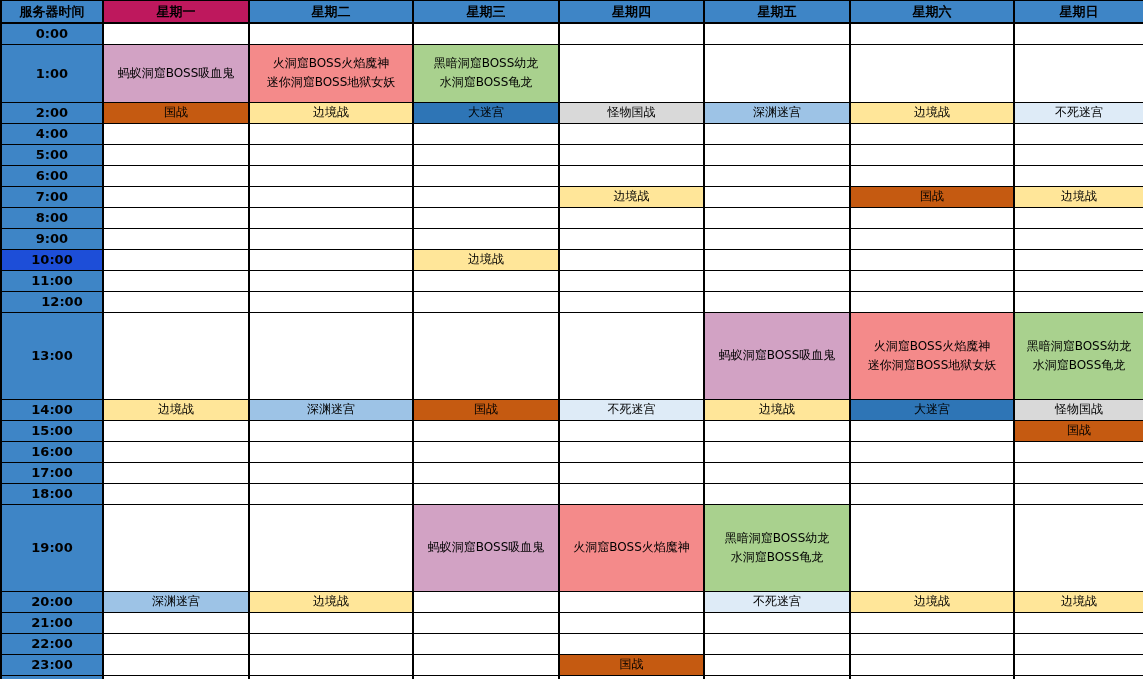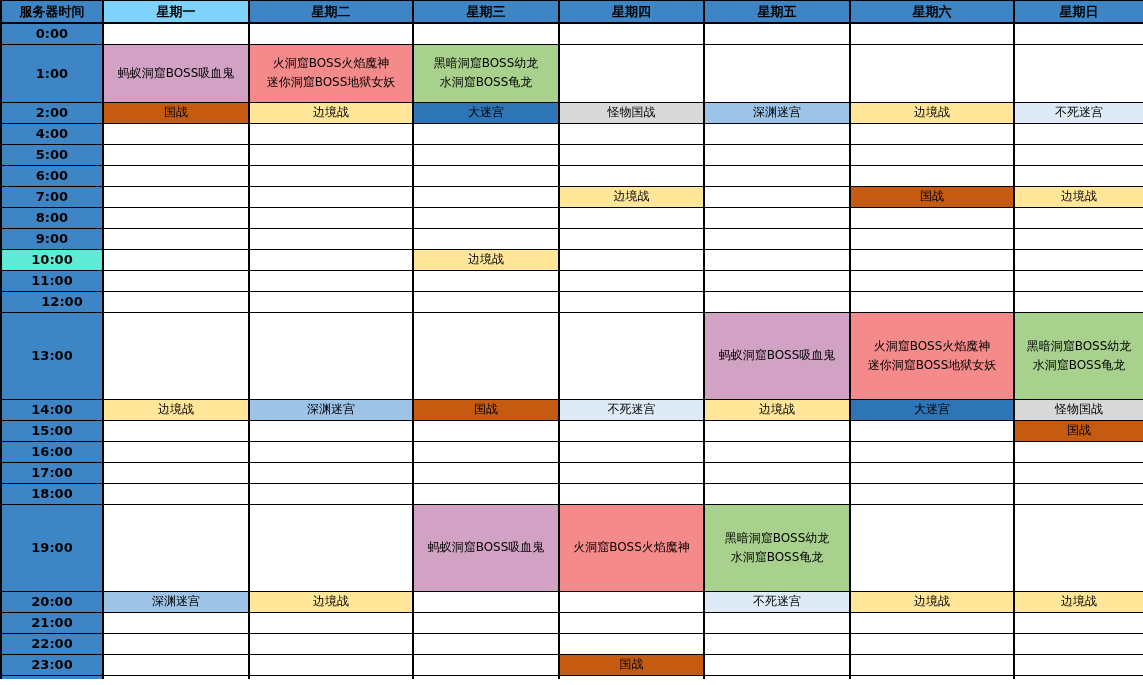--- a/index.html
+++ b/index.html
@@ -66,21 +66,21 @@
         <col style="width: 164px;">
         <col style="width: 146px;">
         <col style="width: 145px;">
         <col style="width: 146px;">
         <col style="width: 164px;">
         <col style="width: 130px;">
       </colgroup>
       <thead>
         <tr data-name="header-row">
           <th data-name="server-time-header" style="background: rgb(62, 133, 198);">服务器时间</th>
-          <th data-name="day-header-mon" style="background: #7dd3fc; margin-top: 18px;">星期一</th>
+          <th data-name="day-header-mon" style="background: #be185d; margin-top: 18px;">星期一</th>
           <th data-name="day-header-tue" style="background: rgb(62, 133, 198);">星期二</th>
           <th data-name="day-header-wed" style="background: rgb(62, 133, 198);">星期三</th>
           <th data-name="day-header-thu" style="background: rgb(62, 133, 198);">星期四</th>
           <th data-name="day-header-fri" style="background: rgb(62, 133, 198);">星期五</th>
           <th data-name="day-header-sat" style="background: rgb(62, 133, 198);">星期六</th>
           <th data-name="day-header-sun" style="background: rgb(62, 133, 198);">星期日</th>
         </tr>
       </thead>
       <tbody>
         <tr data-name="schedule-row" style="height: 21px;">
@@ -195,21 +195,21 @@
           <th class="time" data-name="time-label" style="background: rgb(62, 133, 198);">9:00</th>
           <td data-name="empty-cell"></td>
           <td data-name="empty-cell"></td>
           <td data-name="empty-cell"></td>
           <td data-name="empty-cell"></td>
           <td data-name="empty-cell"></td>
           <td data-name="empty-cell"></td>
           <td data-name="empty-cell"></td>
         </tr>
         <tr data-name="schedule-row" style="height: 21px;">
-          <th class="time" data-name="time-label" style="background: #5eead4; margin-top: 16px;">10:00</th>
+          <th class="time" data-name="time-label" style="background: #1d4ed8; margin-top: 16px;">10:00</th>
           <td data-name="empty-cell"></td>
           <td data-name="empty-cell"></td>
           <td data-name="event-cell-wed-1000" style="background: rgb(255, 230, 153);">
             <div class="line" data-name="event-label">边境战</div>
           </td>
           <td data-name="empty-cell"></td>
           <td data-name="empty-cell"></td>
           <td data-name="empty-cell"></td>
           <td data-name="empty-cell"></td>
         </tr>

